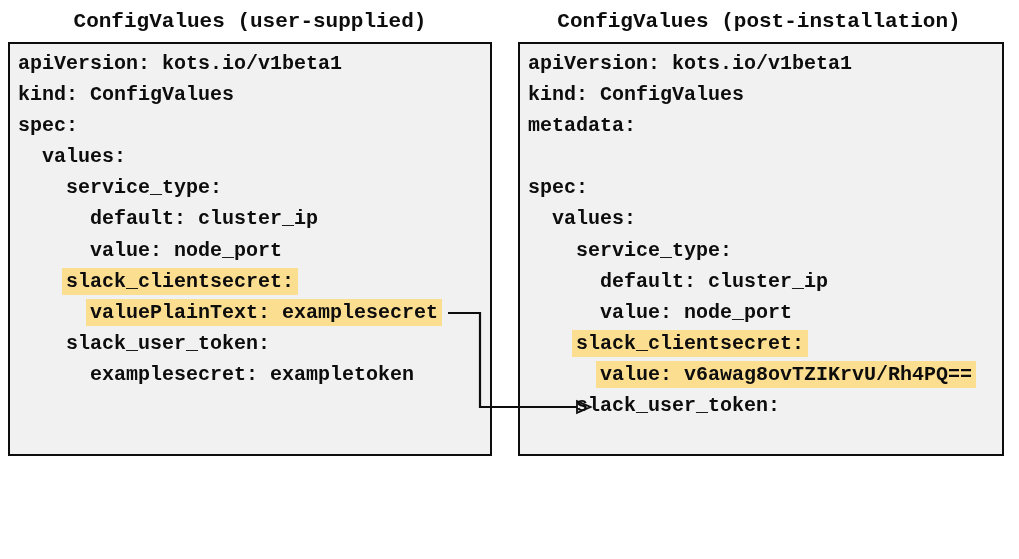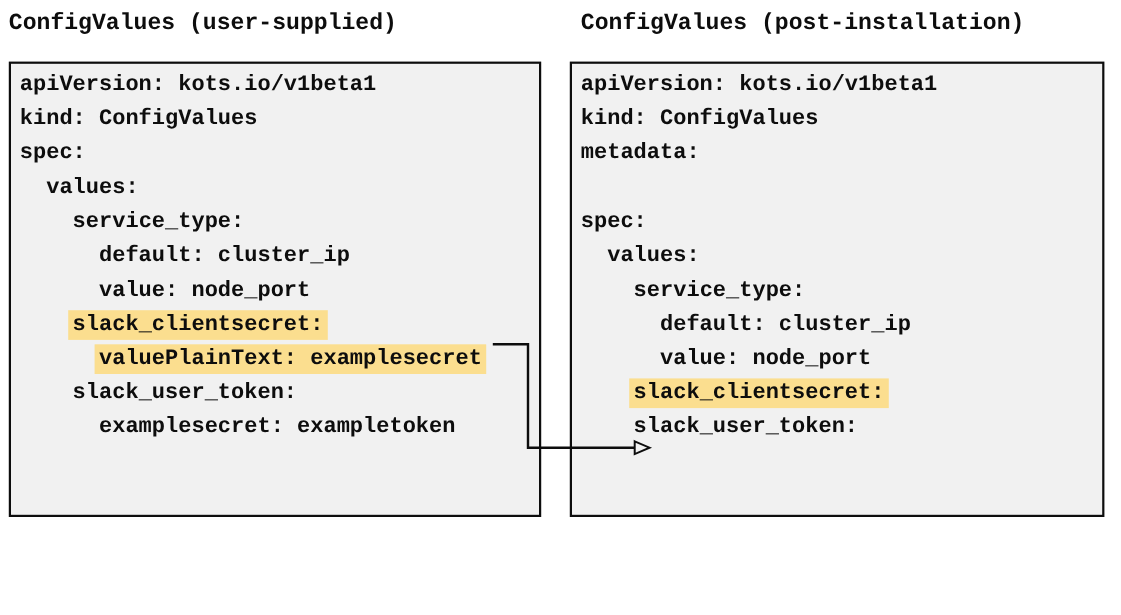--- a/index.html
+++ b/index.html
@@ -15,30 +15,31 @@
     color: var(--text, #0d0d0d);
     overflow: hidden;
   }
   .panel-title {
     position: absolute;
     top: 9px;
     height: 26px;
     font-weight: bold;
     font-size: 21px;
     line-height: 26px;
+    text-align: center;
     white-space: pre;
     color: var(--text, #0d0d0d);
     font-family: Liberation Mono, monospace;
   }
   .panel-title.left  { left: 8px;   width: 484px; }
-  .panel-title.right { left: 528px; width: 486px; }
+  .panel-title.right { left: 516px; width: 486px; }
 
   .config-box {
     position: absolute;
-    top: 56px;
+    top: 42px;
     height: 414px;
     box-sizing: border-box;
     background: var(--box-bg, #f1f1f1);
     border: 2px solid var(--box-border, #0d0d0d);
   }
   .config-box.left  { left: 8px;   width: 484px; }
   .config-box.right { left: 518px; width: 486px; }
 
   .code {
     padding: 4px 8px;
@@ -89,20 +90,21 @@
     <div class="code-line"><span></span><span>apiVersion: kots.io/v1beta1</span></div>
     <div class="code-line"><span></span><span>kind: ConfigValues</span></div>
     <div class="code-line"><span></span><span>metadata:</span></div>
     <div class="code-line"><span>  </span></div>
     <div class="code-line"><span></span><span>spec:</span></div>
     <div class="code-line"><span>  </span><span>values:</span></div>
     <div class="code-line"><span>    </span><span>service_type:</span></div>
     <div class="code-line"><span>      </span><span>default: cluster_ip</span></div>
     <div class="code-line"><span>      </span><span>value: node_port</span></div>
     <div class="code-line"><span>    </span><span class="hl">slack_clientsecret:</span></div>
+    <div class="code-line"><span>      </span><span class="hl">value: v6awag8ovTZIKrvU/Rh4PQ==</span></div>
     <div class="code-line"><span>    </span><span>slack_user_token:</span></div>
   </div>
 </div>
 
 <svg class="arrow-overlay" width="1019" height="559" viewBox="0 0 1019 559">
   <path d="M448 313 H480 V407 H577" fill="none" stroke="#0d0d0d" stroke-width="2.2"></path>
   <polygon points="577,401.2 590.5,407 577,412.8" fill="none" stroke="#0d0d0d" stroke-width="1.8"></polygon>
 </svg>
 
 </body></html>

